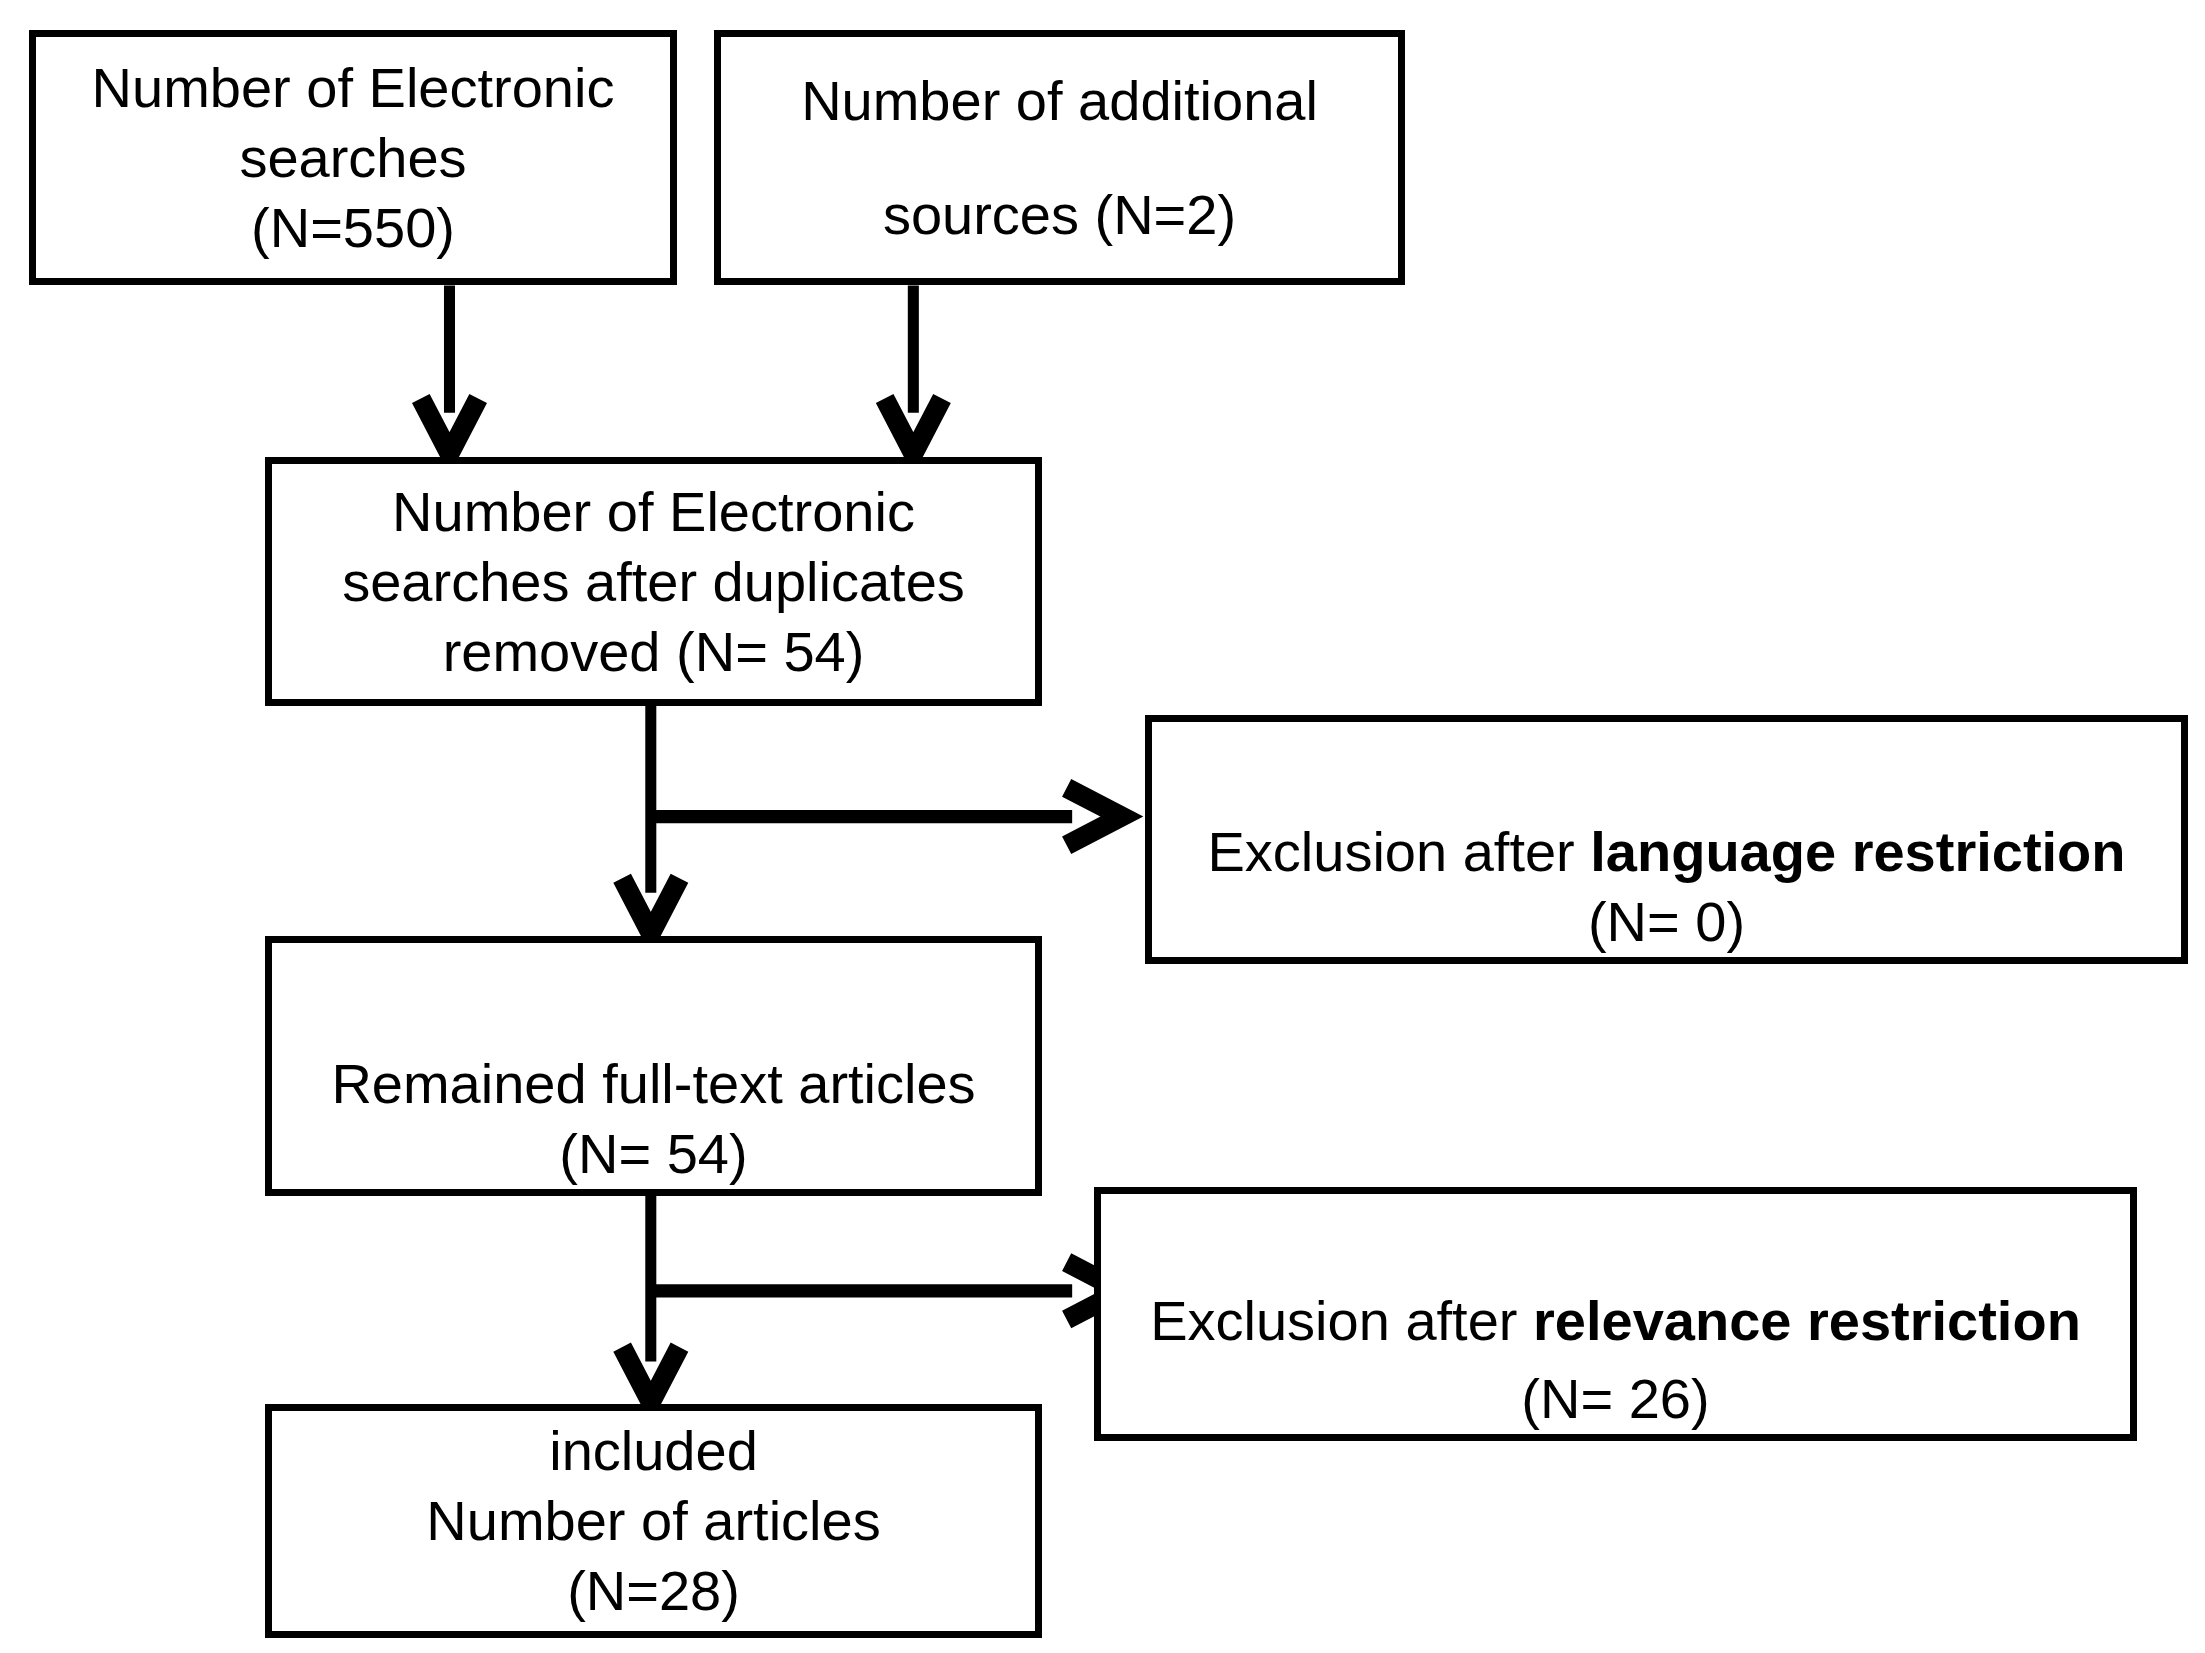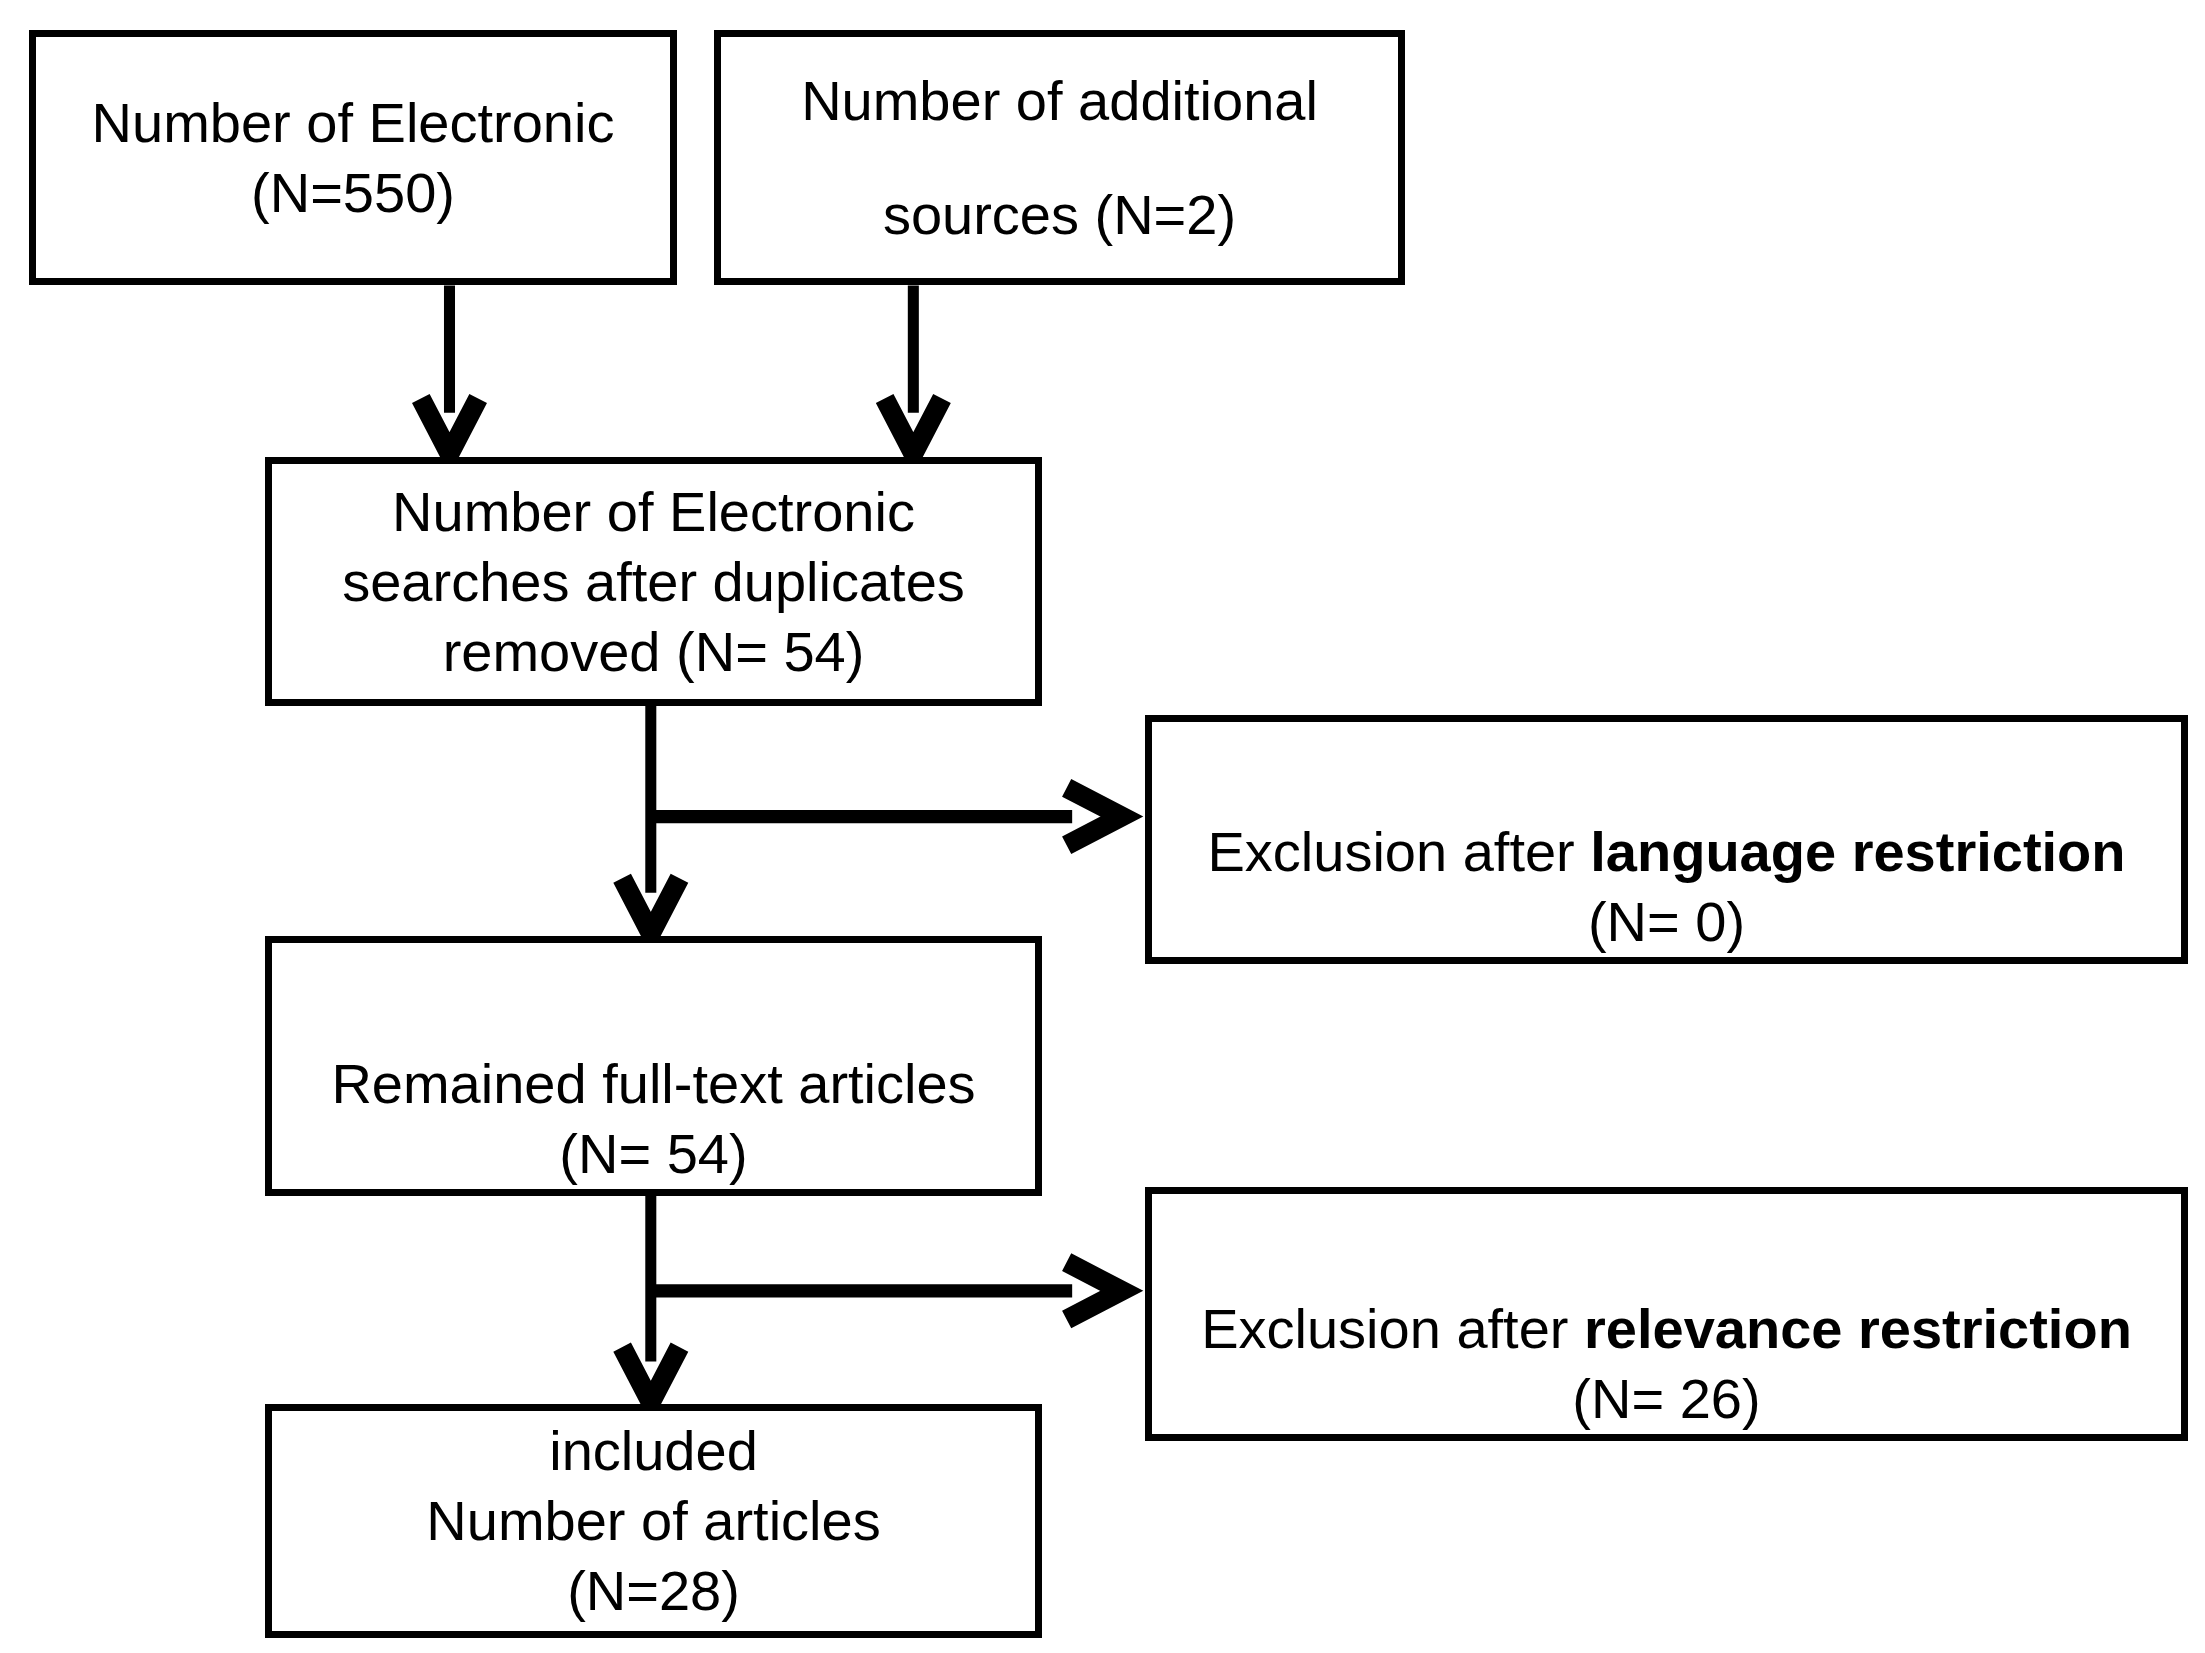--- a/index.html
+++ b/index.html
@@ -34,21 +34,21 @@
 
   
   .box-searches   { left: 29px;   top: 30px;   width: 648px; height: 255px; }
   .box-additional { left: 714px; top: 30px;   width: 691px; height: 255px; gap: 44px; }
   .box-dedup      { left: 265px;  top: 457px;  width: 777px; height: 249px; }
   .box-fulltext   { left: 265px;  top: 936px; width: 777px; height: 260px; padding-top: 33px; }
   .box-included   { left: 265px;  top: 1404px; width: 777px; height: 234px; }
 
   
   .box-excl-lang  { left: 1145px; top: 715px; width: 1043px; height: 249px; padding-top: 29px; }
-  .box-excl-rel   { left: 1145px; top: 1187px; width: 1043px; height: 254px; padding-top: 29px; }
+  .box-excl-rel   { left: 1094px; top: 1187px; width: 1043px; height: 254px; padding-top: 29px; gap: 8px; }
 
   .arrows {
     position: absolute;
     left: 0; top: 0;
     width: 2205px; height: 1654px;
     pointer-events: none;
   }
 </style>
 </head>
 <body>
@@ -73,20 +73,21 @@
       <line x1="1180" y1="2120" x2="1180" y2="2468" stroke-width="20"></line>
       <path d="M 1128 2442 L 1180 2542 L 1232 2442" stroke-width="36"></path>
 
       <line x1="1180" y1="2340" x2="1944" y2="2340" stroke-width="24"></line>
       <path d="M 1934 2288 L 2034 2340 L 1934 2392" stroke-width="36"></path>
     </g>
   </svg>
 
   <div class="node center box-searches">
     <div class="line">Number of Electronic</div>
+    <div class="line">searches</div>
     <div class="line">(N=550)</div>
   </div>
 
   <div class="node center box-additional">
     <div class="line">Number of additional</div>
     <div class="line">sources (N=2)</div>
   </div>
 
   <div class="node center box-dedup">
     <div class="line">Number of Electronic</div>

